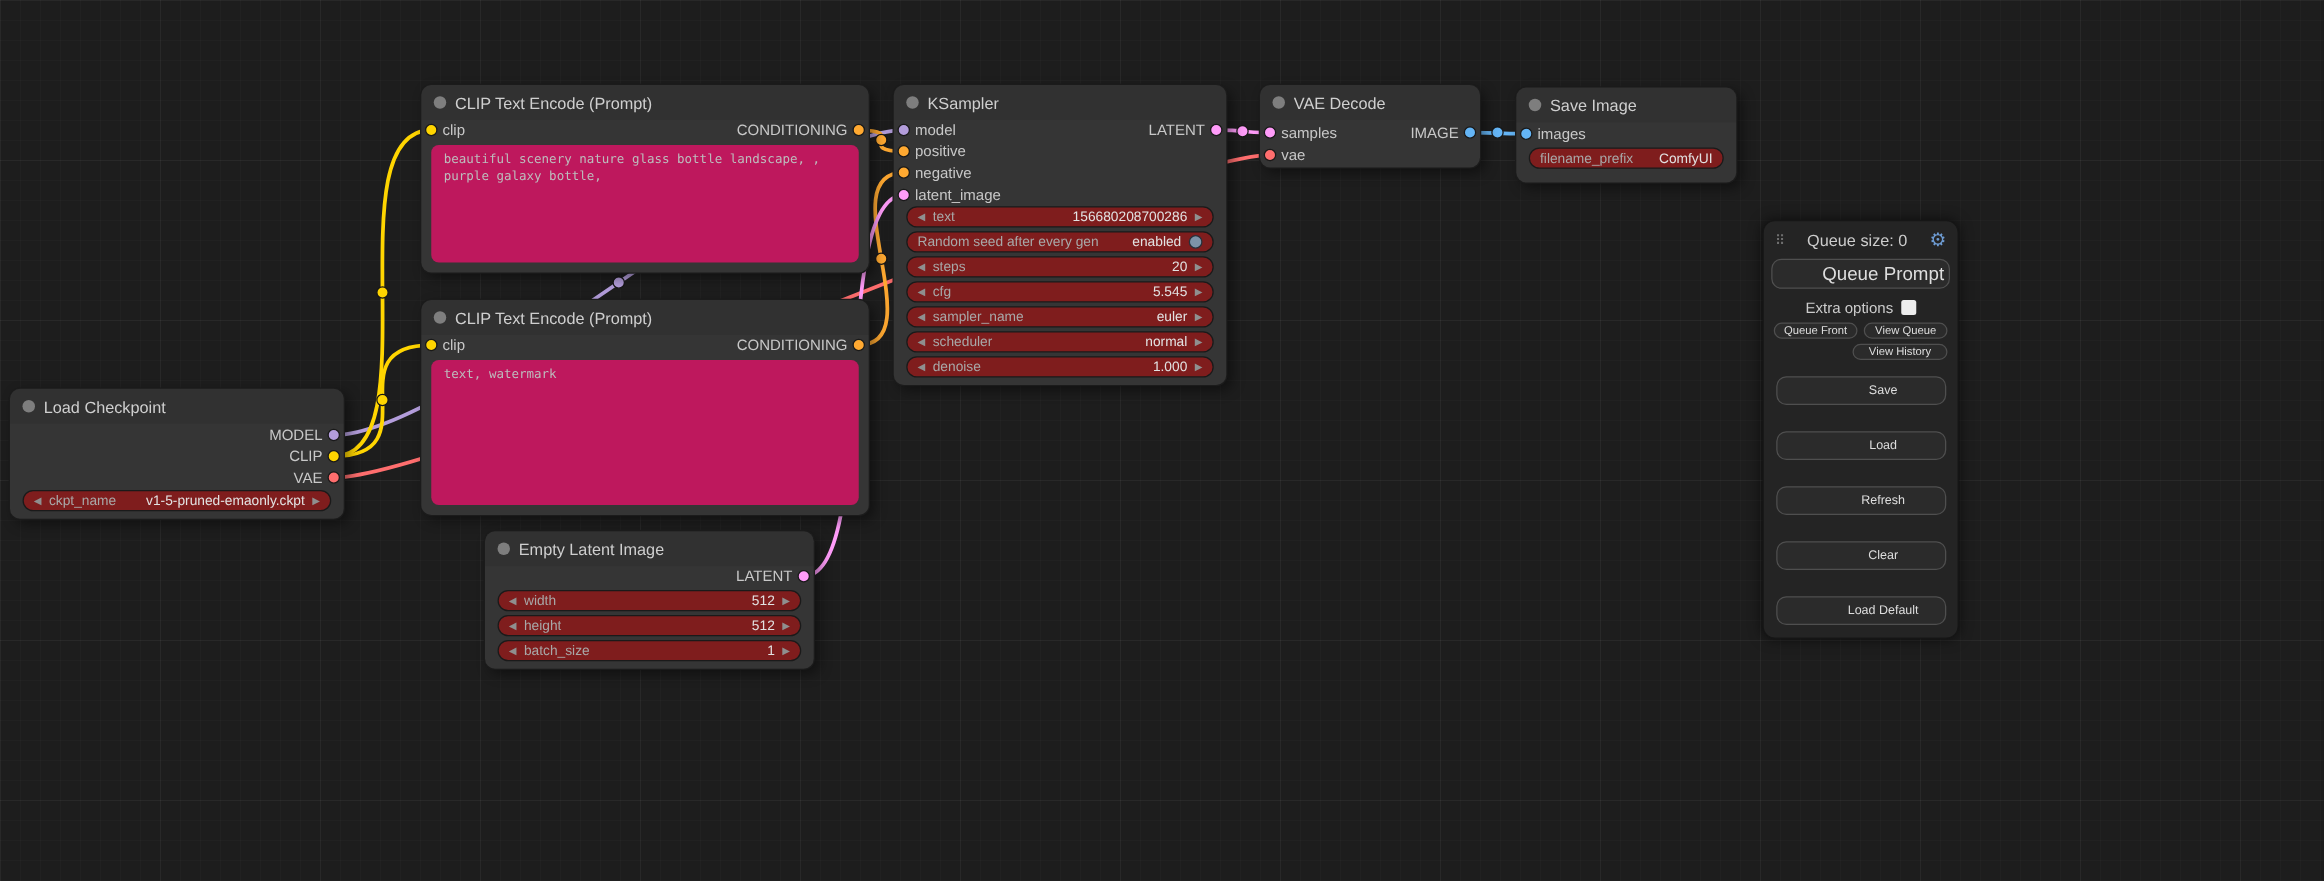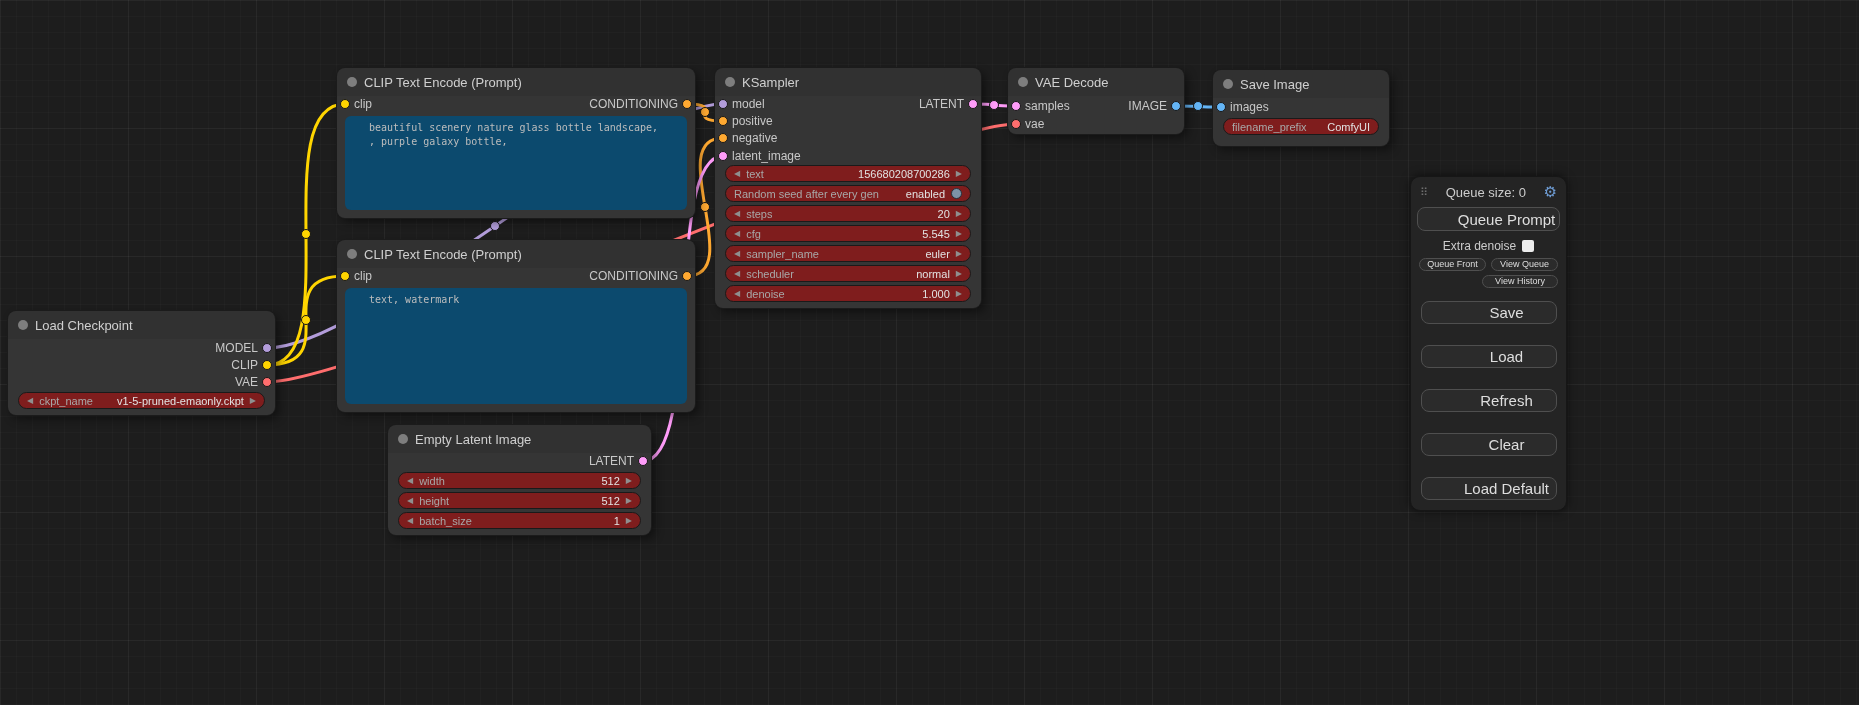--- a/index.html
+++ b/index.html
@@ -58,21 +58,21 @@
   }
   .widget .wname{color:#a8a8a8;overflow:hidden}
   .widget .wval{margin-left:auto;color:#e2e2e2}
   .arr{color:#8f8f8f;font-size:8px;line-height:1;flex:none}
   .arrL::before{content:"\25C0"}
   .arrR::before{content:"\25B6"}
   .knob{width:11px;height:11px;border-radius:50%;background:#7d93a8;border:1px solid #27313b;flex:none}
 
   .prompt-text{
     position:absolute;left:8px;right:8px;top:48px;bottom:8px;
-    background:#0c4a6e;border-radius:6px;padding:5px 24px;
+    background:#be185d;border-radius:6px;padding:5px 10px;
     font-family:"DejaVu Sans Mono",monospace;font-size:10px;line-height:14px;
     color:#bdbdbd;white-space:pre-wrap;word-wrap:break-word;overflow:hidden;
   }
 
   
   .menu{
     position:absolute;z-index:4;background:#242424;border:1px solid #161616;
     border-radius:10px;box-shadow:0 0 10px rgba(0,0,0,.6);padding-bottom:10px;
   }
   .menu-header{display:flex;align-items:center;gap:4px;padding:6px 9px 2px}
@@ -83,21 +83,21 @@
     display:block;background:#2b2b2b;border:1px solid #4f4f4f;color:#dedede;
     border-radius:8px;font-family:"Liberation Sans",sans-serif;cursor:pointer;padding-left:36px;
   }
   .btn.big{width:143px;margin:4px auto 0;height:24px;font-size:15px}
   .extra-row{margin-top:8px;font-size:12px;color:#ccc;display:flex;align-items:center;justify-content:center;gap:6px}
   .checkbox{width:12px;height:12px;background:#ededed;border-radius:2px;display:inline-block;cursor:pointer}
   .tiny-row{display:flex;gap:5px;margin:5px 8px 0}
   .tiny-row .btn{flex:1;font-size:9px;height:13px;border-radius:7px;padding:0;line-height:11px}
   .tiny-row.center{justify-content:flex-end;margin-top:4px}
   .tiny-row.center .btn{flex:0 0 76px}
-  .btn.med{width:136px;margin:21px auto 0;height:23px;font-size:15px}
+  .btn.med{width:136px;margin:21px auto 0;height:23px;font-size:10px}
   .btn.med.gap-top{margin-top:13px}
 </style>
 </head>
 <body>
 
 <svg class="wires" width="1859" height="705">
   <path d="M267,348 C367,348 623,104 723,104" stroke="#B39DDB"></path>
   <path d="M267,365 C347,365 265,104 345,104" stroke="#FFD500"></path>
   <path d="M267,365 C347,365 265,276 345,276" stroke="#FFD500"></path>
   <path d="M267,382 C367,382 916,124 1016,124" stroke="#FF6E6E"></path>
@@ -274,21 +274,21 @@
 </div>
 
 <div class="menu" style="left:1410px;top:176px;width:157px">
   <div class="menu-header">
     <span class="drag-handle">⠿</span>
     <span class="queue-size">Queue size: 0</span>
     <span class="gear">⚙</span>
   </div>
   <button class="btn big">Queue Prompt</button>
   <div class="extra-row">
-    <span>Extra denoise</span>
+    <span>Extra options</span>
     <span class="checkbox"></span>
   </div>
   <div class="tiny-row">
     <button class="btn">Queue Front</button>
     <button class="btn">View Queue</button>
   </div>
   <div class="tiny-row center">
     <button class="btn">View History</button>
   </div>
   <button class="btn med gap-top">Save</button>

